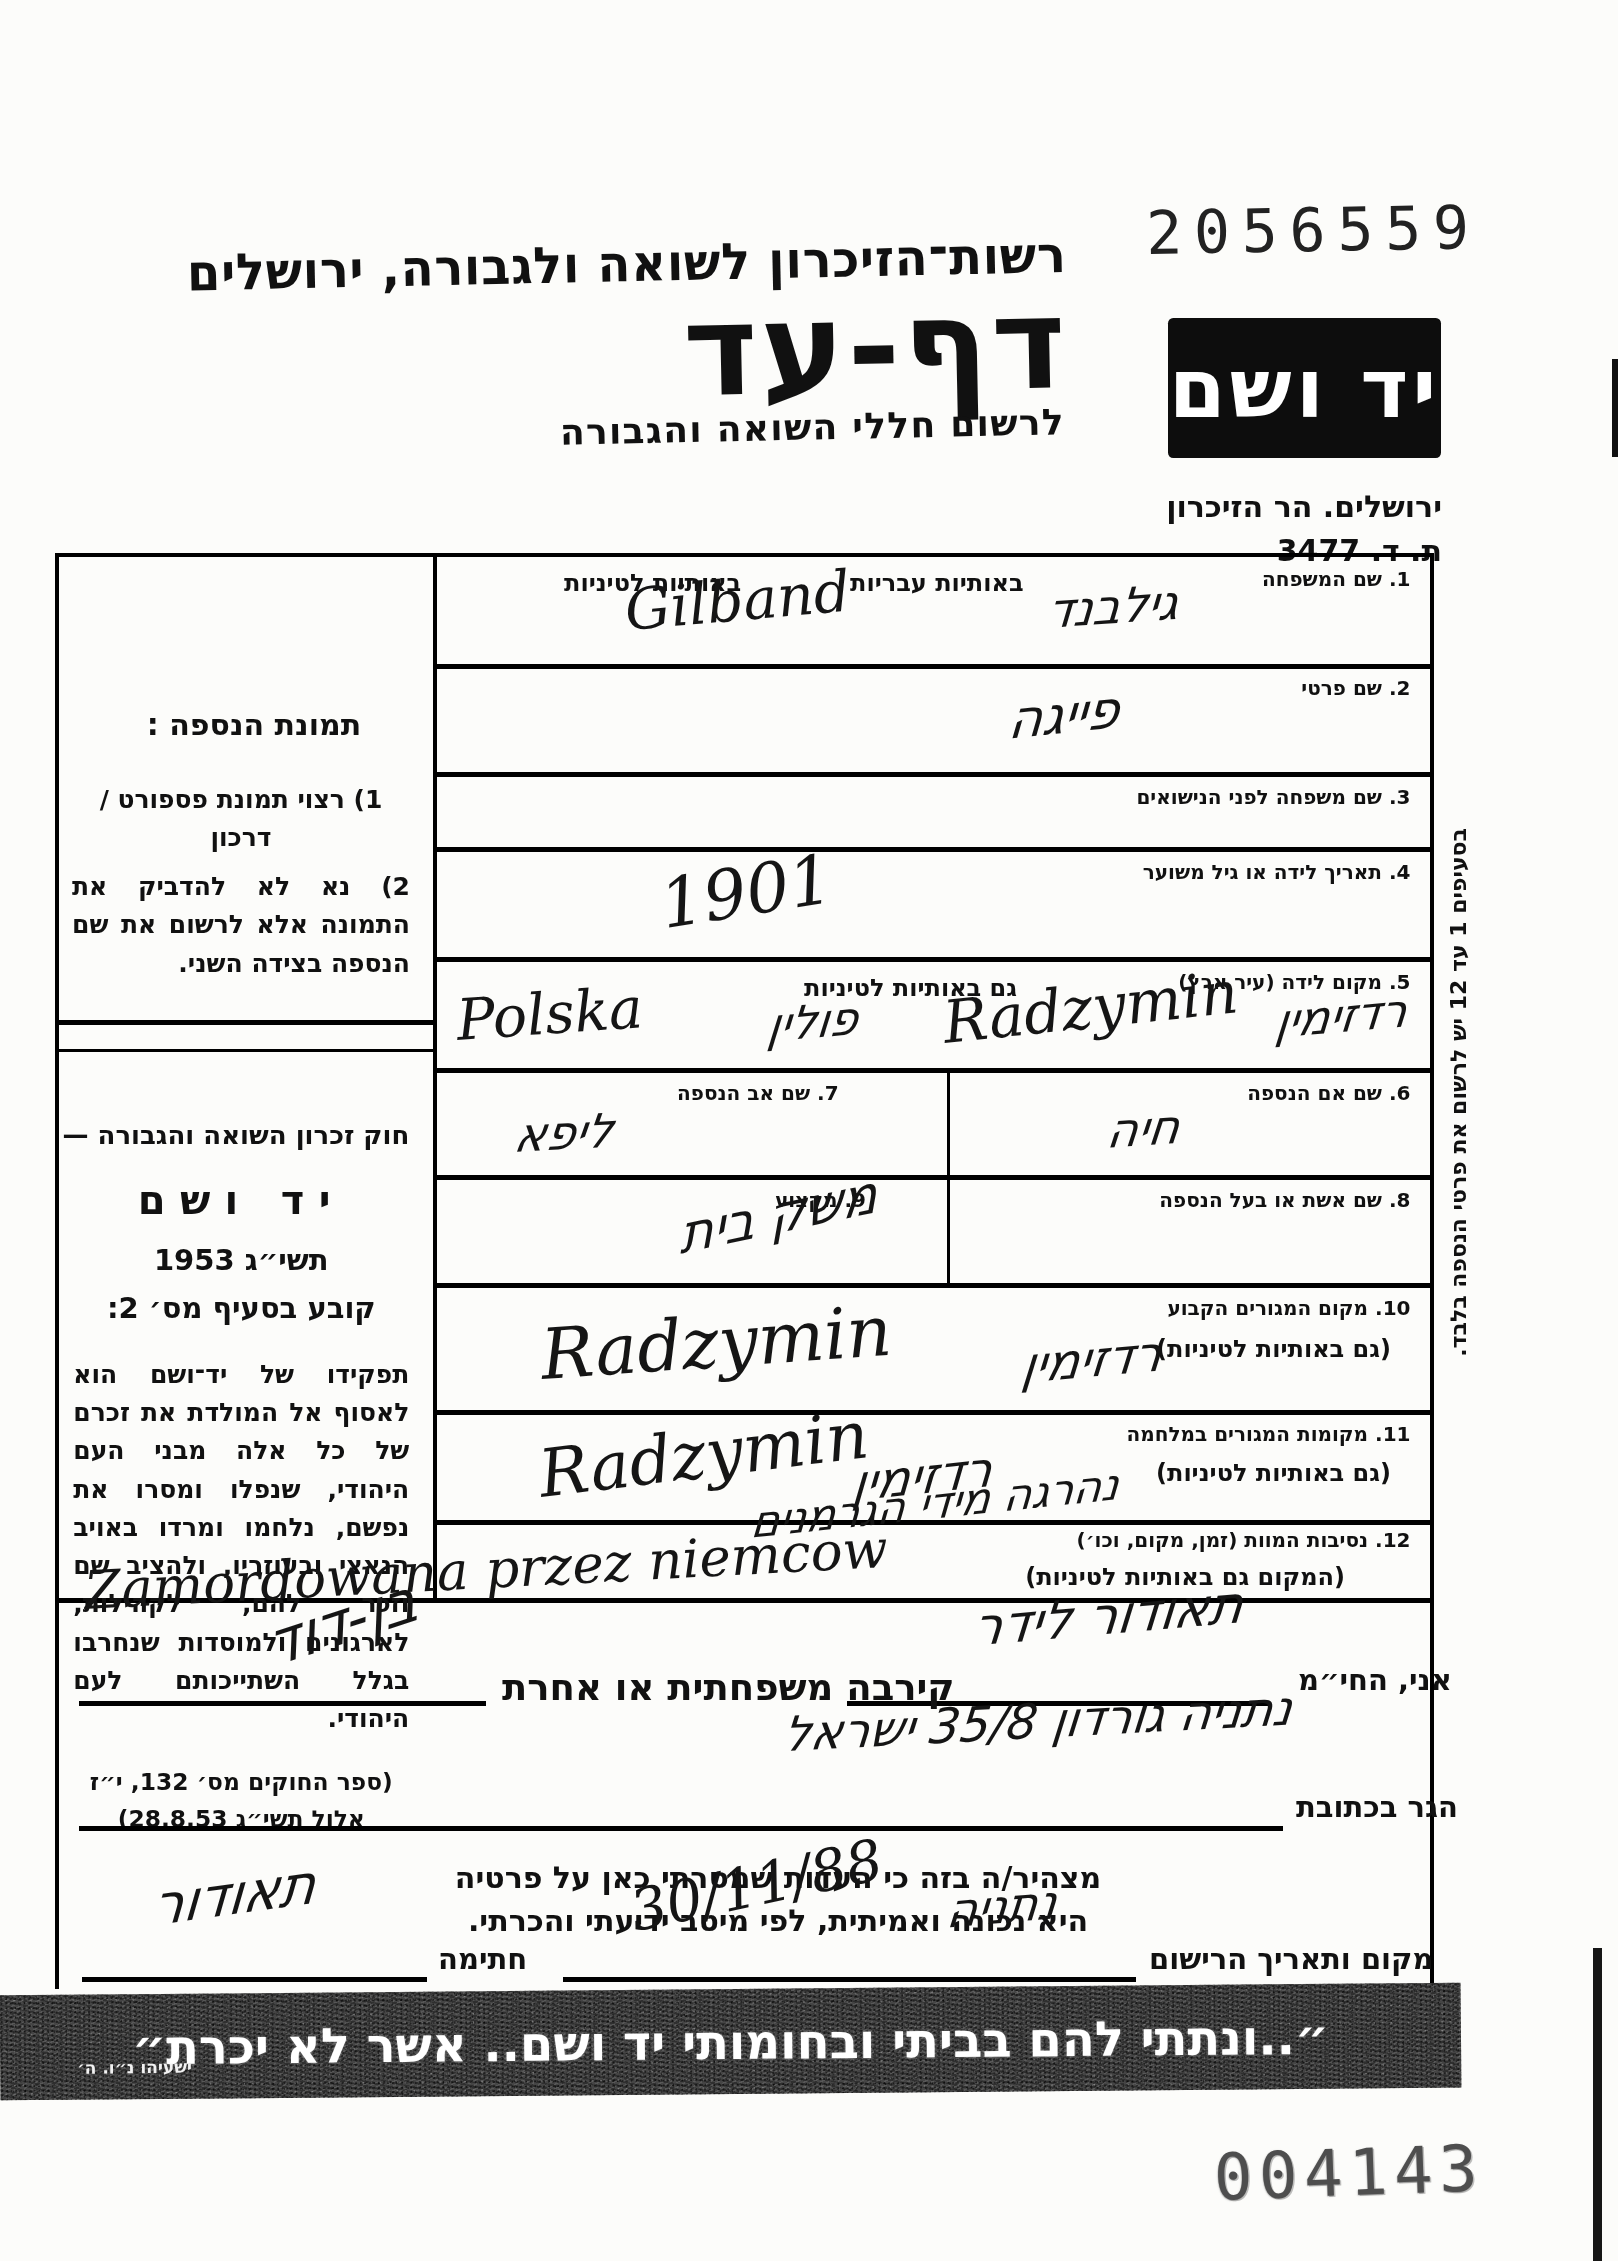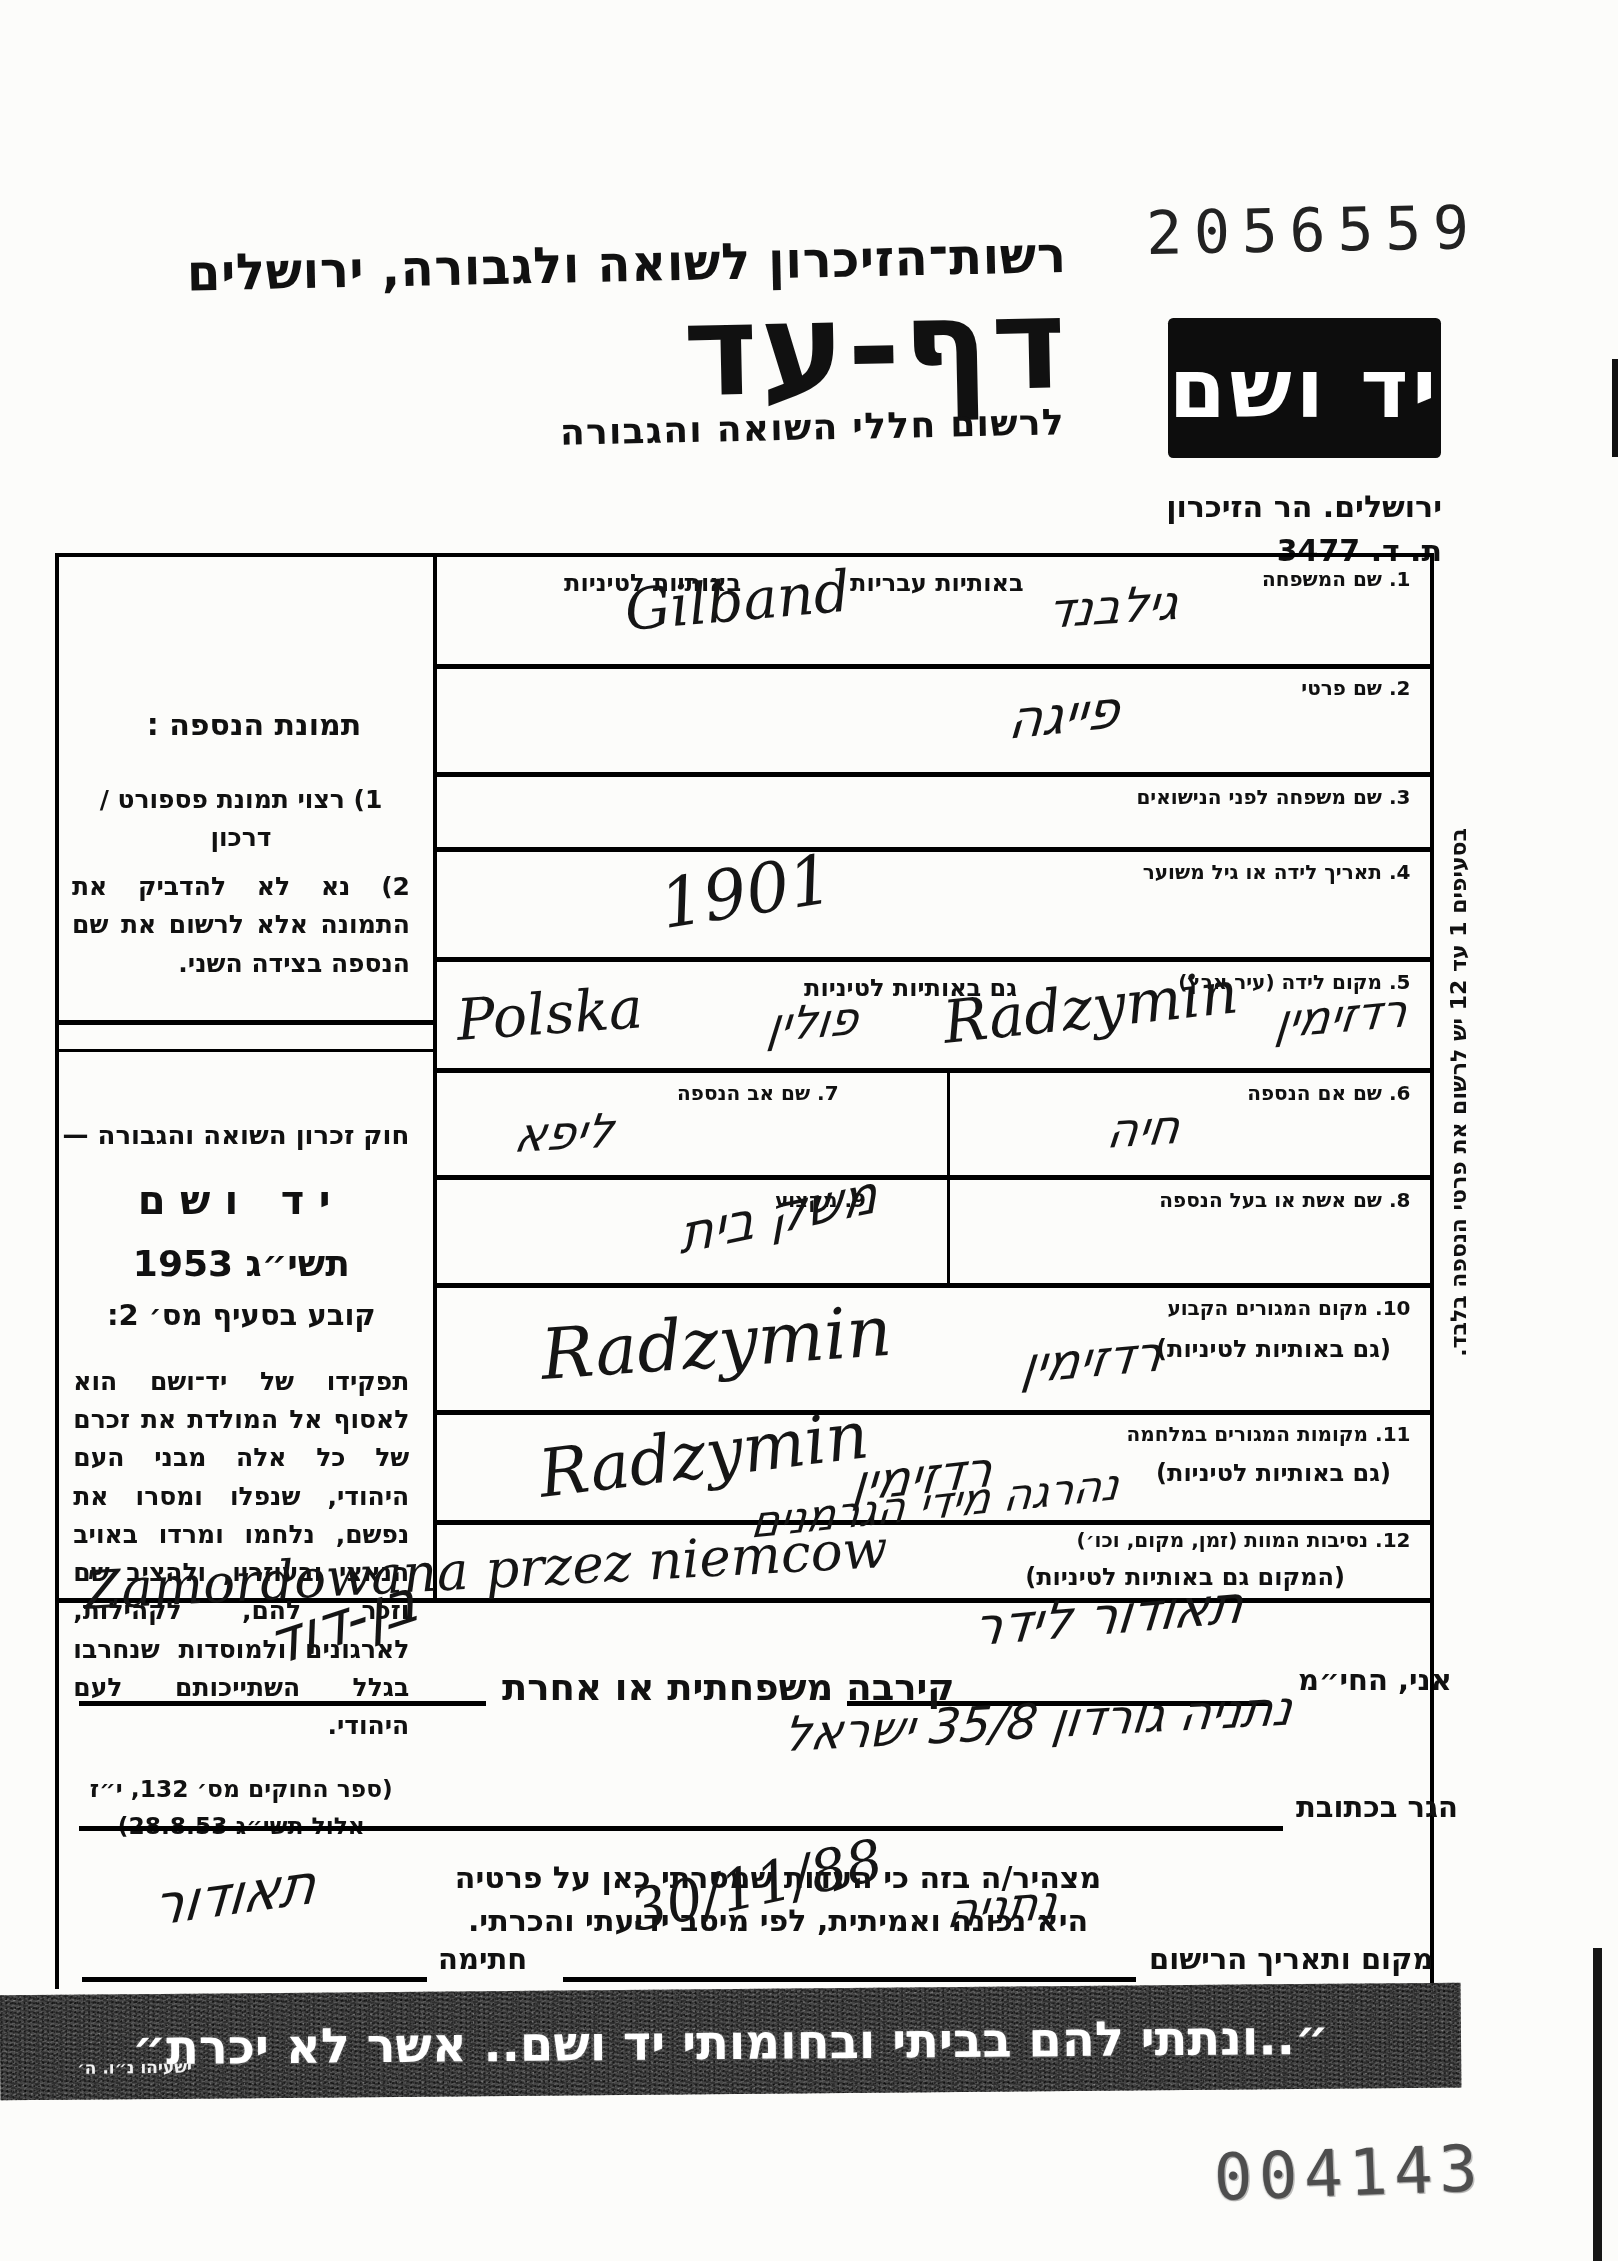--- a/index.html
+++ b/index.html
@@ -93,21 +93,21 @@
 
     <div class="abs rtl" style="left:13px; top:150px; width:338px; text-align:right;">
       <div class="b" style="font-size:30px; margin-bottom:39px; padding-left:26px;">תמונת הנספה :</div>
       <div class="b" style="font-size:25px; line-height:1.5; margin-bottom:11.7px;">1) רצוי תמונת פספורט / דרכון</div>
       <div class="b" style="font-size:25px; line-height:1.55; text-align:justify;">2) נא לא להדביק את התמונה אלא לרשום את שם הנספה בצידה השני.</div>
     </div>
 
     <div class="abs rtl" style="left:14.3px; top:563px; width:336px; text-align:right;">
       <div class="b" style="font-size:26px; margin-bottom:27px; white-space:nowrap;">חוק זכרון השואה והגבורה —</div>
       <div class="xb" style="font-size:40px; letter-spacing:14.3px; text-align:center; margin-bottom:19.5px;">יד ושם</div>
-      <div class="b" style="font-size:36px; text-align:center; margin-bottom:14.3px;">תשי״ג 1953</div>
+      <div class="b" style="font-size:29px; text-align:center; margin-bottom:14.3px;">תשי״ג 1953</div>
       <div class="b" style="font-size:29px; text-align:center; margin-bottom:31px;">קובע בסעיף מס׳ 2:</div>
       <div class="b" style="font-size:25px; line-height:1.53; text-align:justify;">תפקידו של יד־ושם הוא לאסוף אל המולדת את זכרם של כל אלה מבני העם היהודי, שנפלו ומסרו את נפשם, נלחמו ומרדו באויב הנאצי ובעוזריו, ולהציב שם וזכר להם, לקהילות, לארגונים ולמוסדות שנחרבו בגלל השתייכותם לעם היהודי.</div>
       <div class="b" style="font-size:23.4px; line-height:1.55; margin-top:26px;">(ספר החוקים מס׳ 132, י״ז אלול תשי״ג 28.8.53)</div>
     </div>
 
     <div class="row" style="top:0; height:107px;">
       <span class="abs lbl" style="right:19.5px; top:9.8px;">
         <span>1.</span> <span>שם המשפחה</span></span>
       <span class="abs sub" style="left:413px; top:11.7px;">באותיות עבריות</span>
       <span class="abs sub" style="left:127px; top:11.7px;">באותיות לטיניות</span>

